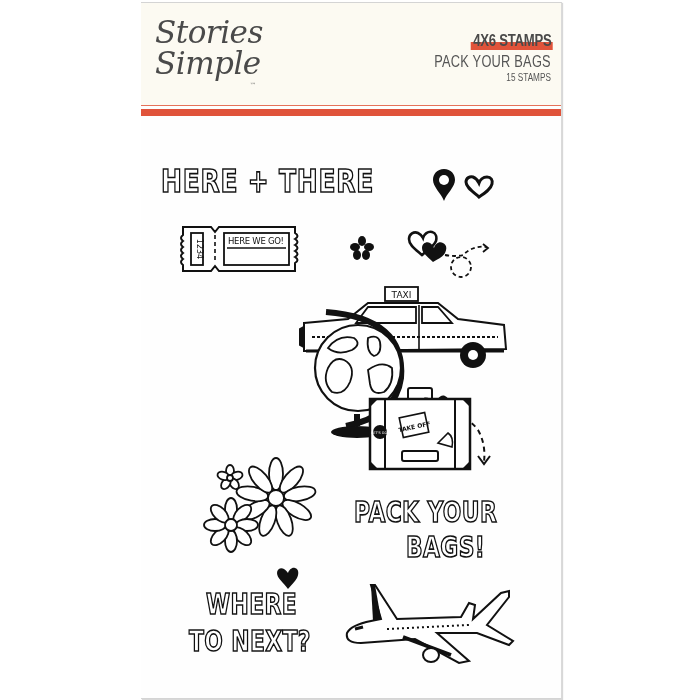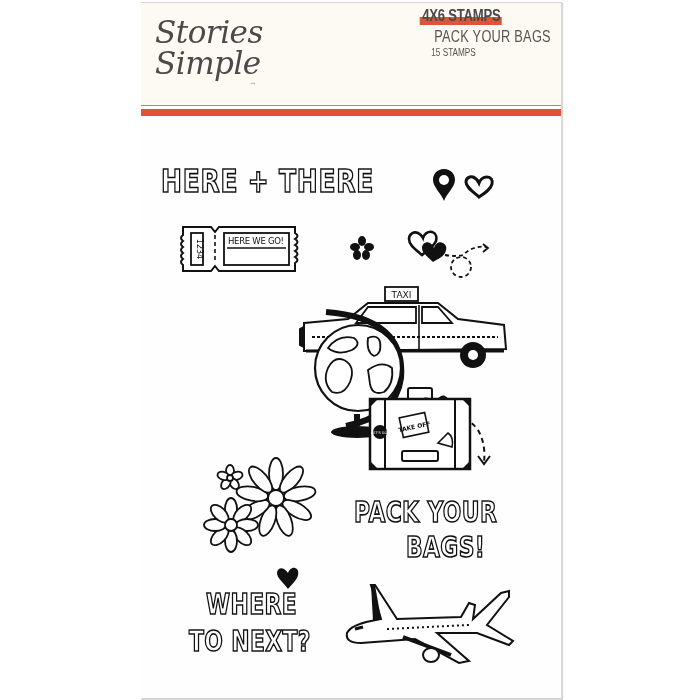--- a/index.html
+++ b/index.html
@@ -2,21 +2,21 @@
 <html><head>
 <meta charset="utf-8">
 <style>
   html, body { margin: 0; padding: 0; }
   body { width: 700px; height: 700px; background: #ffffff; position: relative; overflow: hidden; font-family: "Liberation Sans", sans-serif; }
   .card { position: absolute; left: 141px; top: 2px; width: 420px; height: 695px; background: #fefefe; box-shadow: 1px 1px 1px #d8d8d8; border-top: 1px solid #d4d4d4; border-right: 1px solid #dadada; border-bottom: 1px solid #d4d4d4; }
   .header { position: absolute; left: 0; top: 0; width: 420px; height: 102px; background: #fcfaf2; }
   .brand { position: absolute; left: 14px; top: 14px; font-family: "DejaVu Serif", serif; font-style: italic; color: #4a4a4a; font-size: 31px; line-height: 31px; letter-spacing: -0.5px; }
   .brand span { display: block; }
   .brand .tm { font-size: 6px; position: absolute; left: 95px; top: 52px; font-style: normal; }
-  .prod { position: absolute; right: 10px; top: 4px; text-align: left; }
+  .prod { position: absolute; right: 10px; top: 29px; text-align: right; }
   .prod-type { position: relative; display: inline-block; font-family: "Liberation Sans", sans-serif; font-weight: bold; font-size: 16px; color: #4a4a4a; letter-spacing: -0.3px; transform: scaleX(0.82); transform-origin: right; line-height: 18px; }
   .prod-type::before { content: ""; position: absolute; left: -3px; right: -2px; top: 10px; height: 8px; background: #e0533a; z-index: -1; }
   .prod-name { font-size: 16px; color: #555; letter-spacing: 0.3px; transform: scaleX(0.8); transform-origin: right; margin-top: 3px; }
   .prod-count { font-size: 10px; color: #555; transform: scaleX(0.82); transform-origin: right; margin-top: 1px; }
   .line-thin { position: absolute; left: 0; top: 102px; width: 420px; height: 1px; background: #e57259; }
   .line-thick { position: absolute; left: 0; top: 106px; width: 420px; height: 7px; background: #e0533a; }
   .stamp-text { position: absolute; font-family: "DejaVu Sans", sans-serif; font-weight: bold; color: #ffffff; -webkit-text-stroke: 1.6px #111; letter-spacing: 0.5px; transform-origin: left top; }
   svg { position: absolute; overflow: visible; }
 </style>
 </head>

